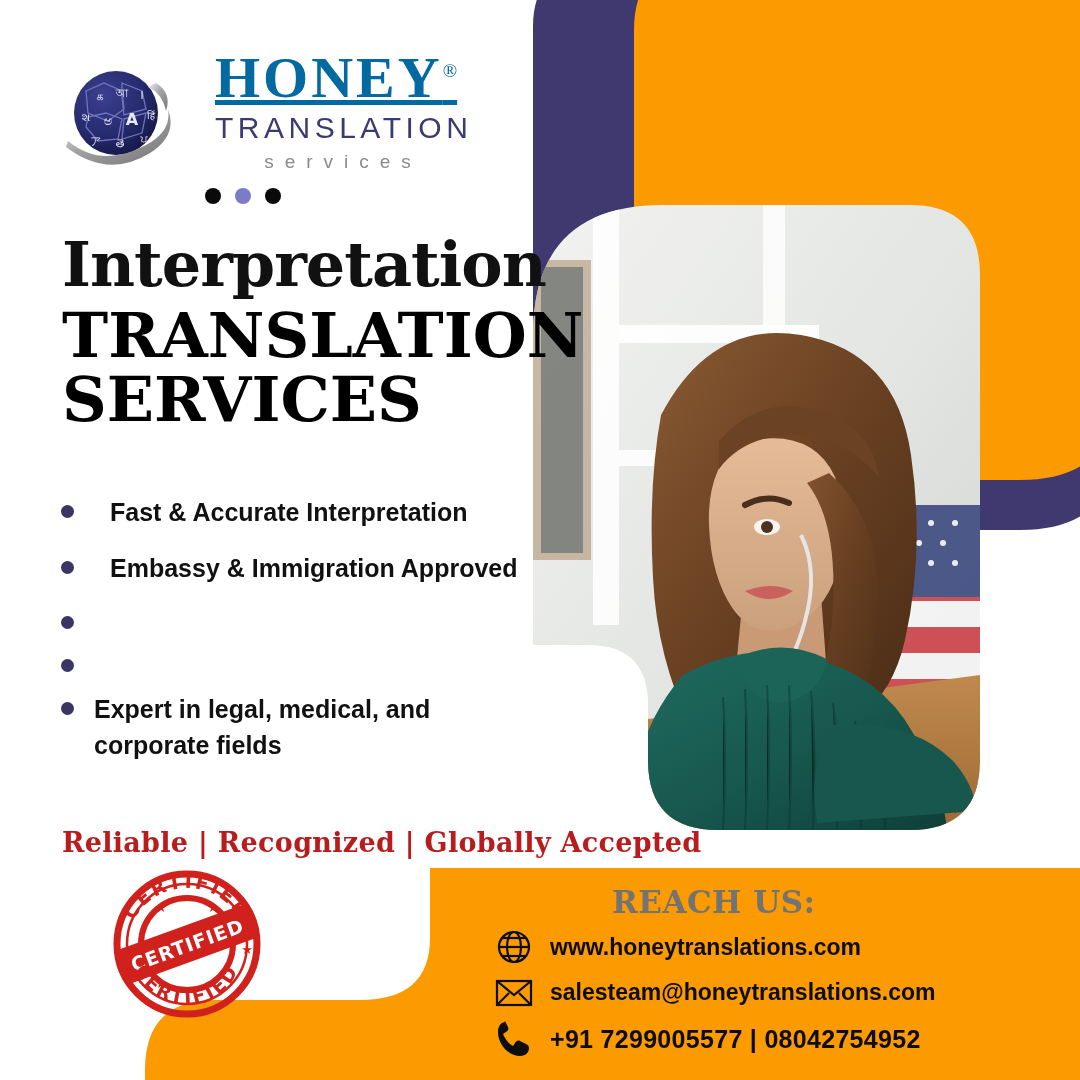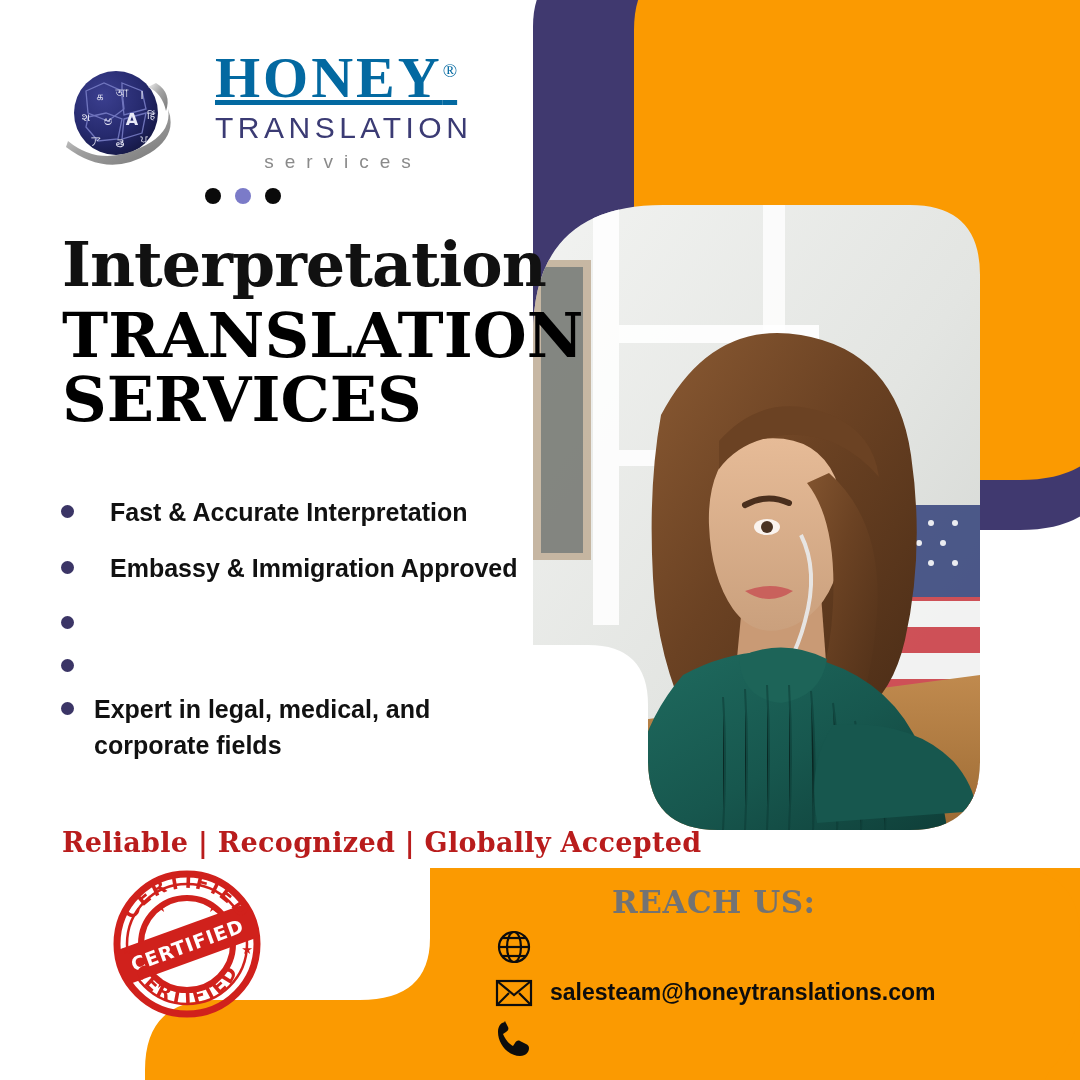--- a/index.html
+++ b/index.html
@@ -385,21 +385,21 @@
       <span class="c-icon">
         <svg width="38" height="38" viewBox="0 0 38 38" fill="none" stroke="#0d0d0d" stroke-width="2.2">
           <circle cx="19" cy="19" r="15"></circle>
           <ellipse cx="19" cy="19" rx="7" ry="15"></ellipse>
           <line x1="4" y1="19" x2="34" y2="19"></line>
           <line x1="7" y1="10" x2="31" y2="10"></line>
           <line x1="7" y1="28" x2="31" y2="28"></line>
         </svg>
       </span>
       <span class="c-text two-line">
-        <br>
+        <span>www.honeytranslations.com</span><br>
       </span>
     </div>
 
     <div class="c-row" style="">
       <span class="c-icon">
         <svg width="38" height="30" viewBox="0 0 38 30" fill="none" stroke="#0d0d0d" stroke-width="2.2">
           <rect x="2" y="3" width="34" height="24"></rect>
           <polyline points="2,3 19,17 36,3"></polyline>
           <line x1="2" y1="27" x2="14" y2="15"></line>
           <line x1="36" y1="27" x2="24" y2="15"></line>
@@ -410,17 +410,18 @@
 
     <div class="c-row" style="margin-top:6px;">
       <span class="c-icon">
         <svg width="36" height="38" viewBox="0 0 36 38" fill="#0d0d0d">
           <path d="M10 2 C5 2 2 6 2 12 c0 12 10 24 22 24 c6 0 9 -4 9 -8
                    c0 -2 -1 -3 -3 -4 l-6 -3 c-2 -1 -4 0 -5 2 l-2 3
                    c-4 -2 -8 -7 -10 -12 l3 -2 c2 -1 3 -3 2 -5 l-3 -6
                    C8 3 7 2 10 2 Z"></path>
         </svg>
       </span>
+      <span class="c-text phone">+91 7299005577  |  08042754952</span>
     </div>
 
   </div>
 
 </div>
 
 </body></html>

